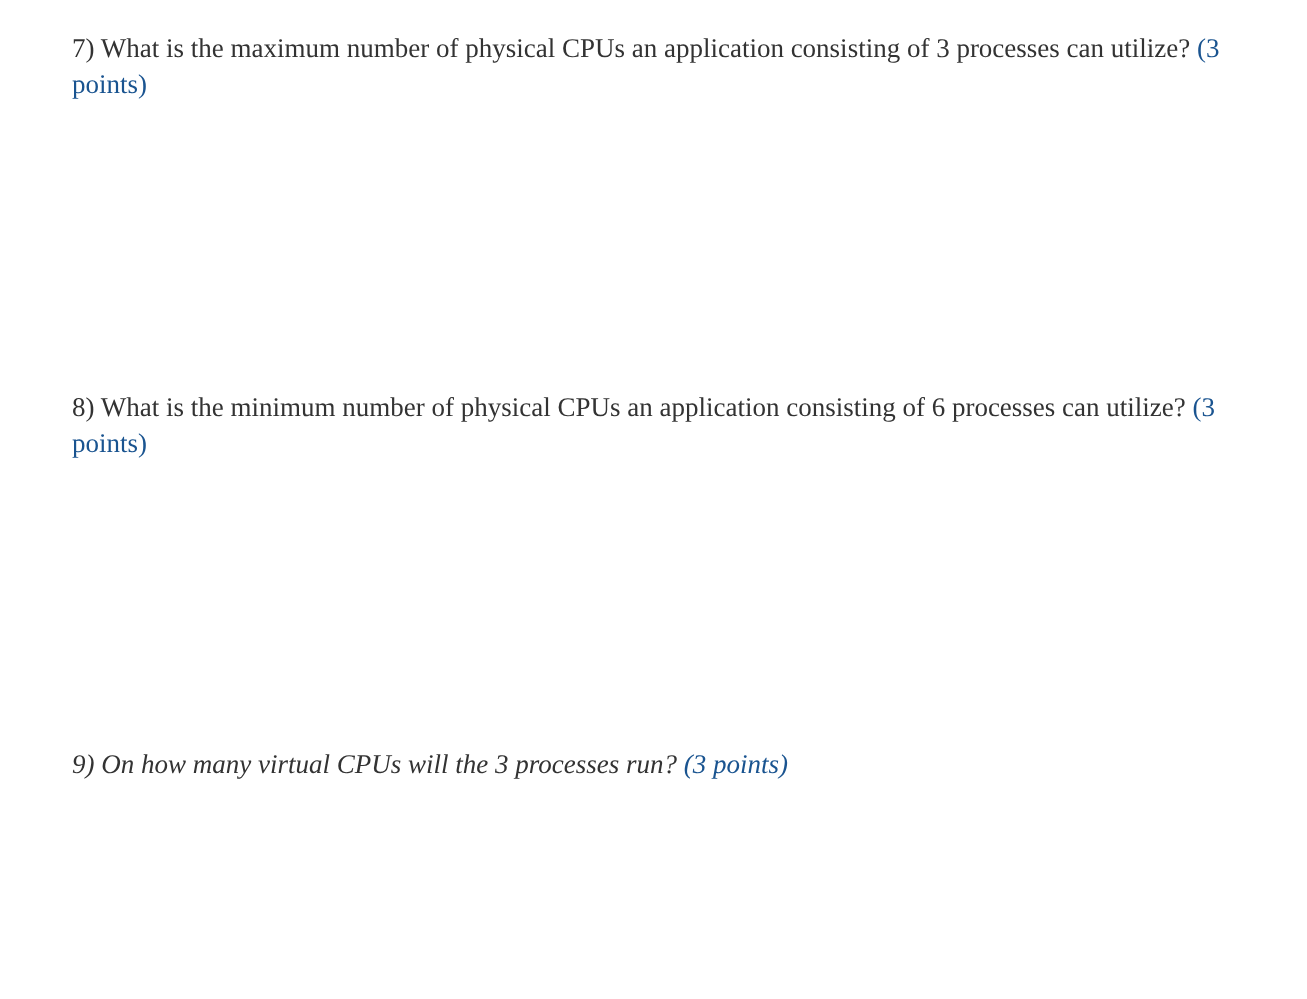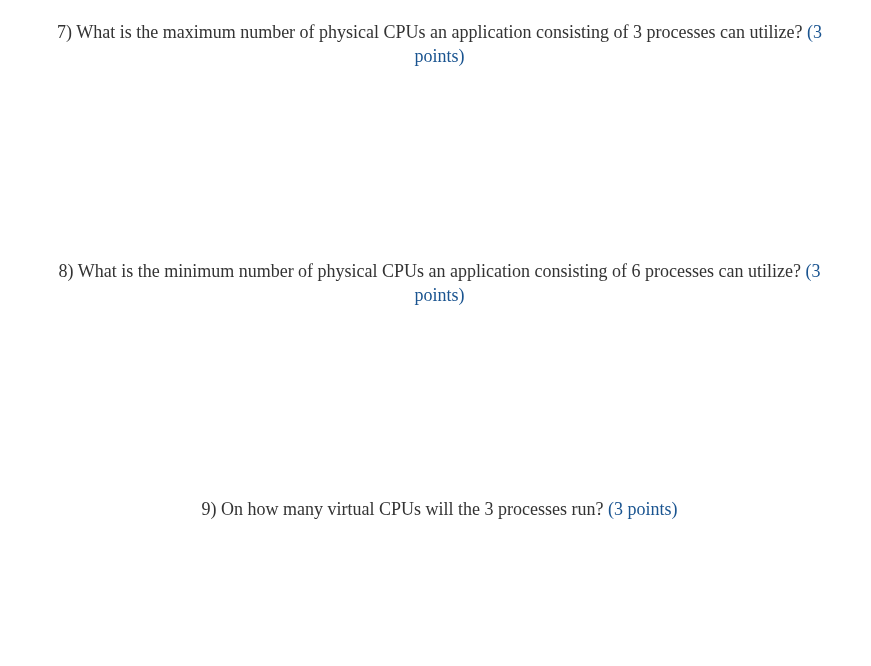--- a/index.html
+++ b/index.html
@@ -1,35 +1,35 @@
 <!DOCTYPE html>
 <html><head>
   <meta charset="utf-8">
   <style>
     * {
       margin: 0;
       padding: 0;
       box-sizing: border-box;
-      text-align: center;
     }
     body {
       font-family: Georgia, 'Times New Roman', Times, serif;
       font-size: 18px;
       background: #ffffff;
       color: #333333;
       width: 871px;
       height: 666px;
       padding: 20px 40px 20px 48px;
       line-height: 1.35;
     }
     .question {
       margin-bottom: 190px;
     }
     .question:last-child {
       margin-bottom: 13px;
+      font-style: italic;
     }
     .question-text {
       color: #333333;
     }
     .points {
       color: #1a5490;
     }
   </style>
 </head>
 <body>

